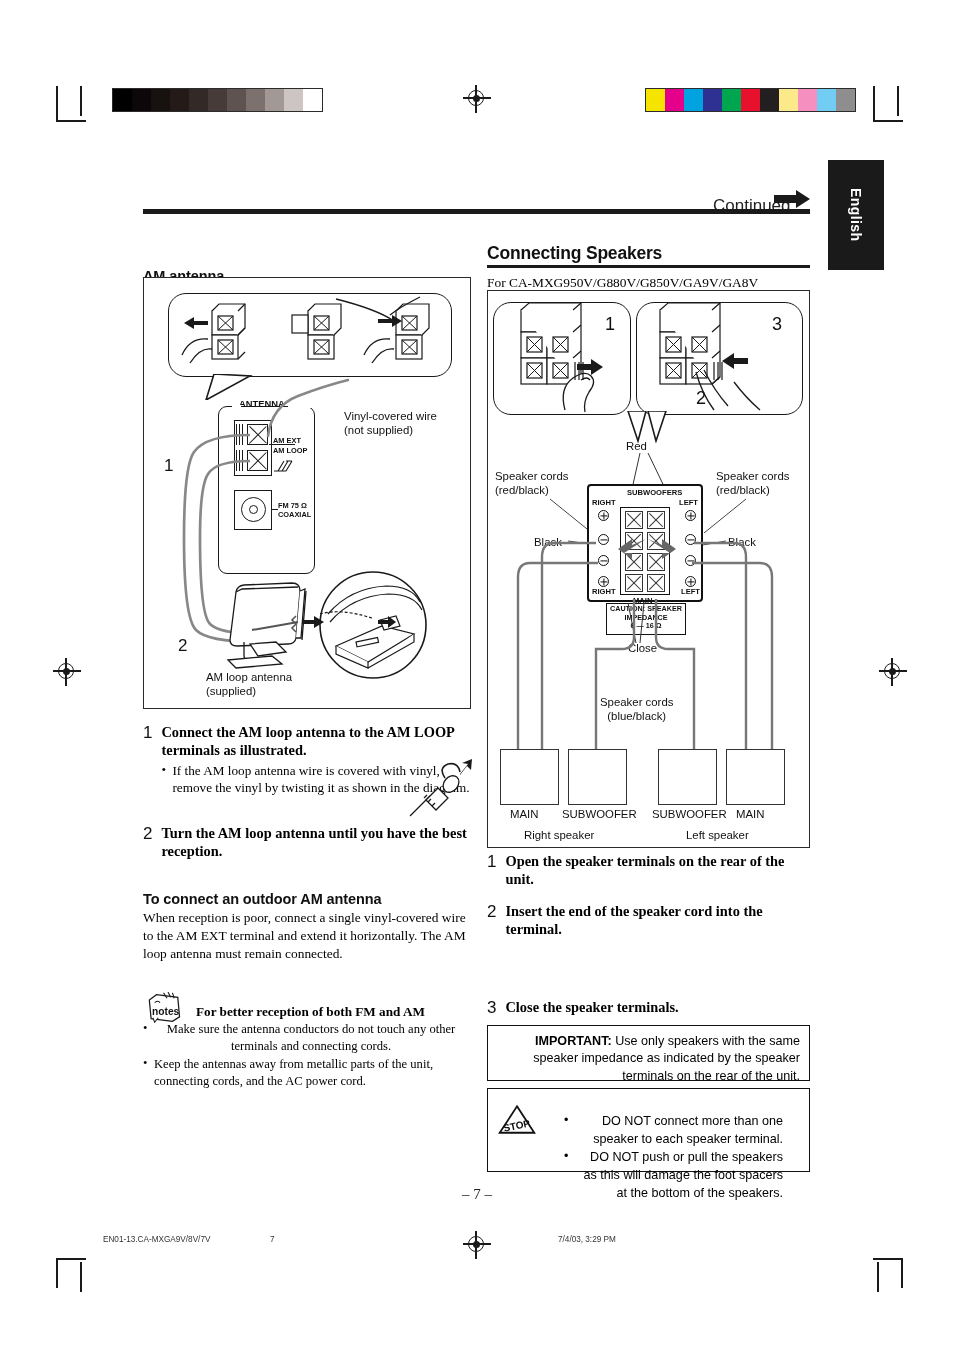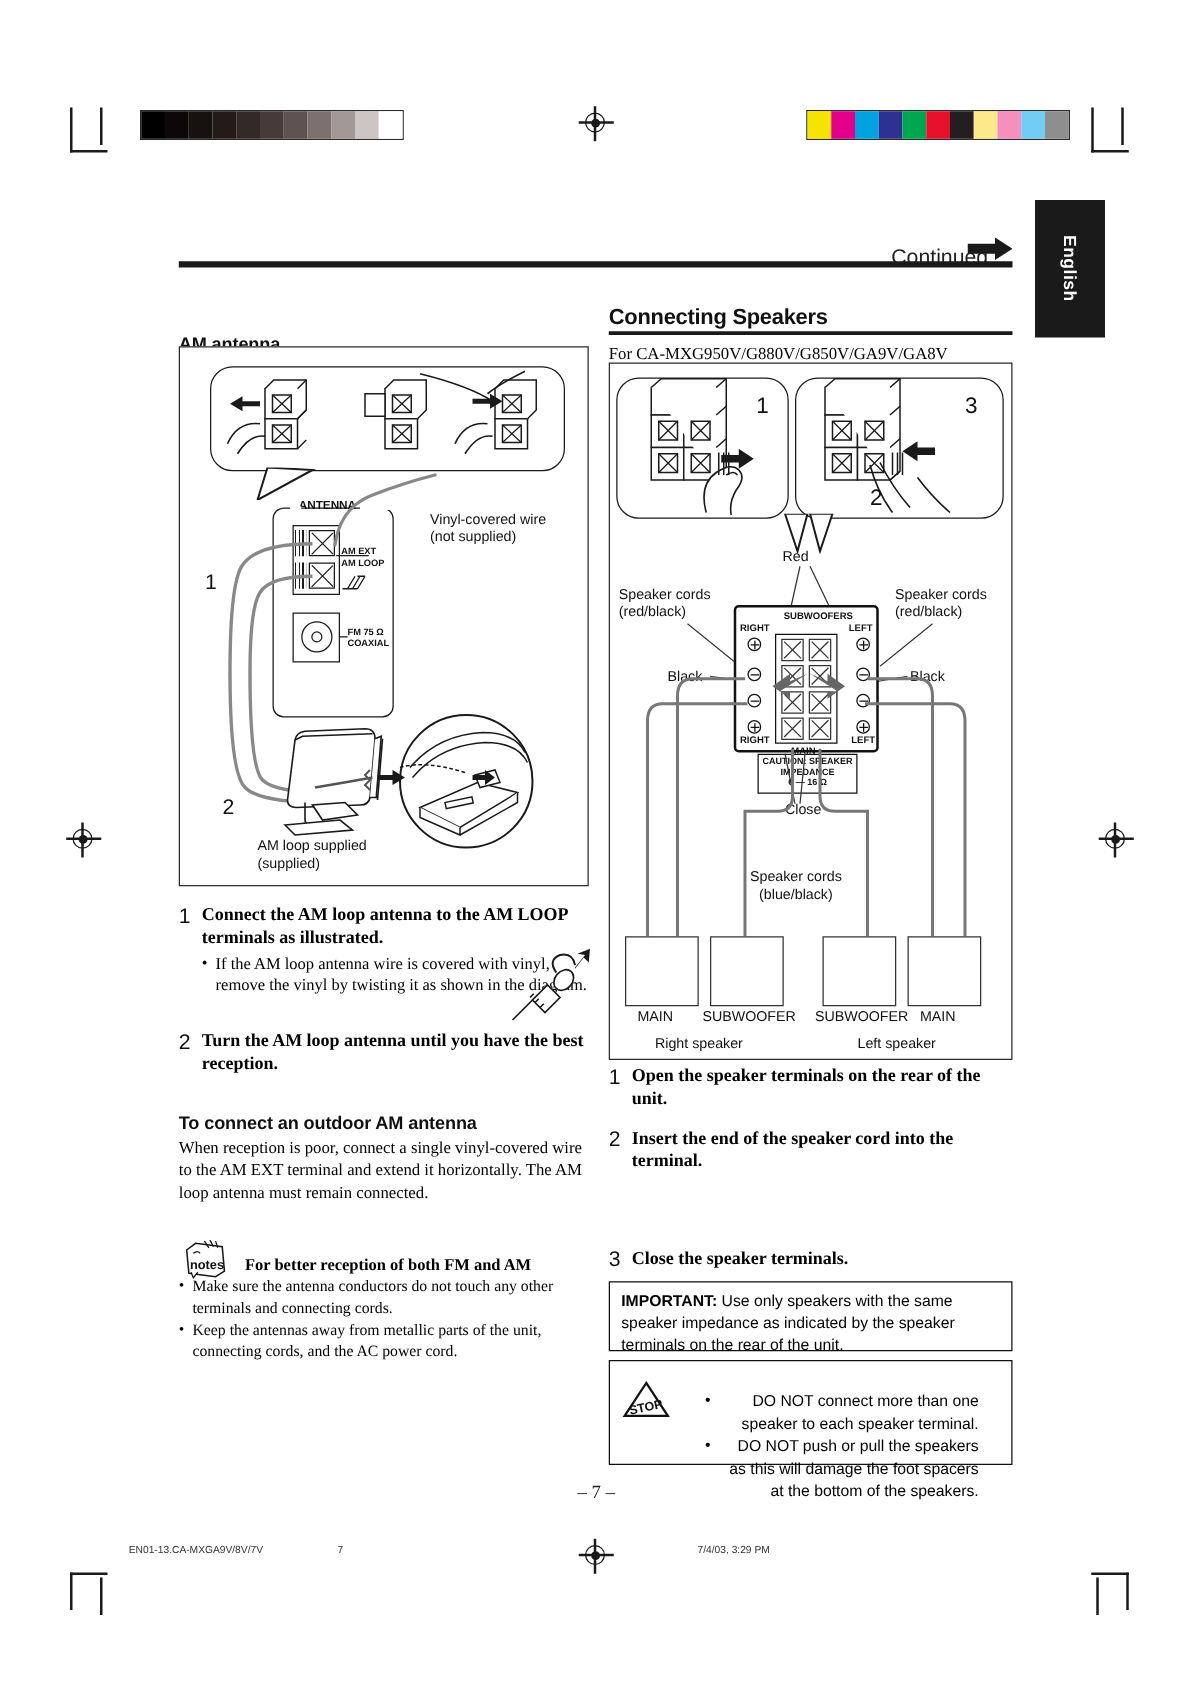--- a/index.html
+++ b/index.html
@@ -364,21 +364,21 @@
       <path d="M62 50 l10 0 l0 -4 l8 6 l-8 6 l0 -4 l-10 0 z" fill="#1a1a1a"></path>
     </svg>
 
     <svg style="position:absolute; left:106px; top:336px;" width="76" height="26" viewBox="0 0 76 26">
       <path d="M2 16 Q26 12 48 8" stroke="#555" stroke-width="2" fill="none"></path>
       <path d="M46 2 l-4 4 l4 4 l-4 4 l4 4" stroke="#555" stroke-width="1.6" fill="none"></path>
       <path d="M52 6 l12 0 l0 -4 l10 6 l-10 6 l0 -4 l-12 0 z" fill="#1a1a1a"></path>
     </svg>
 
     <div class="labeltxt" style="left:62px; top:392px;">
-      <div>AM loop supplied</div>
+      <div>AM loop antenna</div>
       <div>(supplied)</div>
     </div>
 
     <div class="diagnum" style="left:20px; top:178px;">1</div>
     <div class="diagnum" style="left:34px; top:358px;">2</div>
   </div>
 
   <div class="step serif" style="left:143px; top:724px; width:330px;">
     <div class="num">1</div>
     <div class="txt">
@@ -412,21 +412,21 @@
 
   <svg class="notes-icon" style="left:145px; top:992px;" width="50" height="36" viewBox="0 0 50 36">
     <path d="M4 9 L6 30 L30 33 L38 28 L36 6 L12 3 Z" fill="#fff" stroke="#1a1a1a" stroke-width="1.4"></path>
     <path d="M8 29 L10 34 L14 29" fill="#fff" stroke="#1a1a1a" stroke-width="1.2"></path>
     <path d="M20 1 L24 7 M25 0 L28 6 M30 1 L32 7" stroke="#1a1a1a" stroke-width="1.2"></path>
     <path d="M10 12 q4 -3 6 0" stroke="#1a1a1a" stroke-width="1.2" fill="none"></path>
     <text x="7" y="26" font-family="Liberation Sans, sans-serif" font-size="11.5" font-weight="bold" fill="#111">notes</text>
   </svg>
   <div class="serif bold" style="position:absolute; left:196px; top:1003px; font-size:13.2px;">For better reception of both FM and AM</div>
   <ul class="bul serif" style="position:absolute; left:143px; top:1019px; width:325px; font-size:12.6px; line-height:1.32;">
-    <li style="margin-bottom:2px;">Make sure the antenna conductors do not touch any other terminals and connecting cords.</li>
+    <li style="margin-bottom:2px;text-align:center;">Make sure the antenna conductors do not touch any other terminals and connecting cords.</li>
     <li>Keep the antennas away from metallic parts of the unit, connecting cords, and the AC power cord.</li>
   </ul>
 
   <div class="h-big" style="position:absolute; left:487px; top:243px;">Connecting Speakers</div>
   <div class="rule-main" style="left:487px; top:265px; width:323px; height:3.4px;"></div>
   <div class="serif subtitle" style="position:absolute; left:487px; top:274px;">For CA-MXG950V/G880V/G850V/GA9V/GA8V</div>
 
   <div class="figbox" style="left:487px; top:290px; width:323px; height:558px;">
 
     <div class="bubble" style="left:5px; top:11px; width:138px; height:113px;"></div>
@@ -609,21 +609,21 @@
   </div>
 
   <div class="step serif" style="left:487px; top:999px; width:325px;">
     <div class="num">3</div>
     <div class="txt">
       <div class="lead">Close the speaker terminals.</div>
     </div>
   </div>
 
   <div class="noteBox" style="left:487px; top:1025px; width:323px; height:56px;">
-    <div class="sans" style="padding:7px 9px;">
+    <div class="sans" style="padding:7px 9px;text-align:right;">
       <span class="bold">IMPORTANT:</span><span> Use only speakers with the same speaker impedance as indicated by the speaker terminals on the rear of the unit.</span>
     </div>
   </div>
 
   <div class="noteBox" style="left:487px; top:1088px; width:323px; height:84px;">
     <svg class="stop-icon" style="left:9px; top:14px;" width="44" height="36" viewBox="0 0 44 36">
       <path d="M22 3 L41 32 L3 32 Z" fill="#fff" stroke="#111" stroke-width="2"></path>
       <text x="22" y="28" text-anchor="middle" font-family="Liberation Sans, sans-serif" font-size="11" font-weight="bold" fill="#111" transform="rotate(-12 22 26)">STOP</text>
     </svg>
     <ul class="bul sans" style="margin:16px; padding:8px 10px 0 60px; line-height:1.42;text-align:right;">

